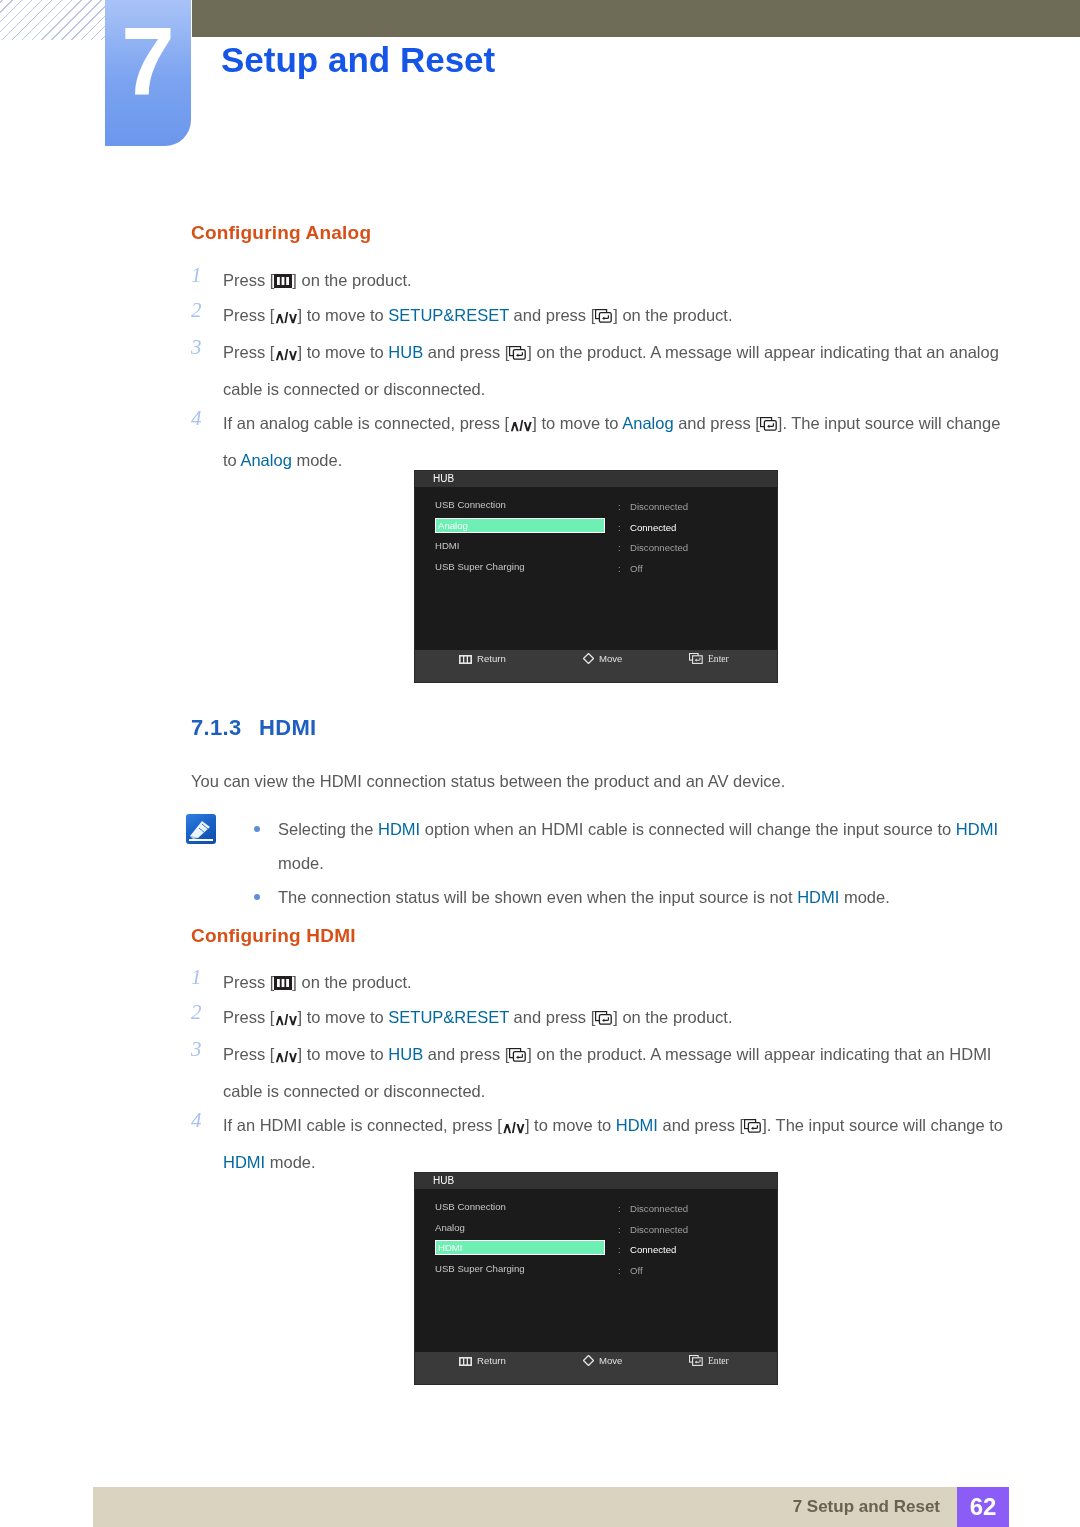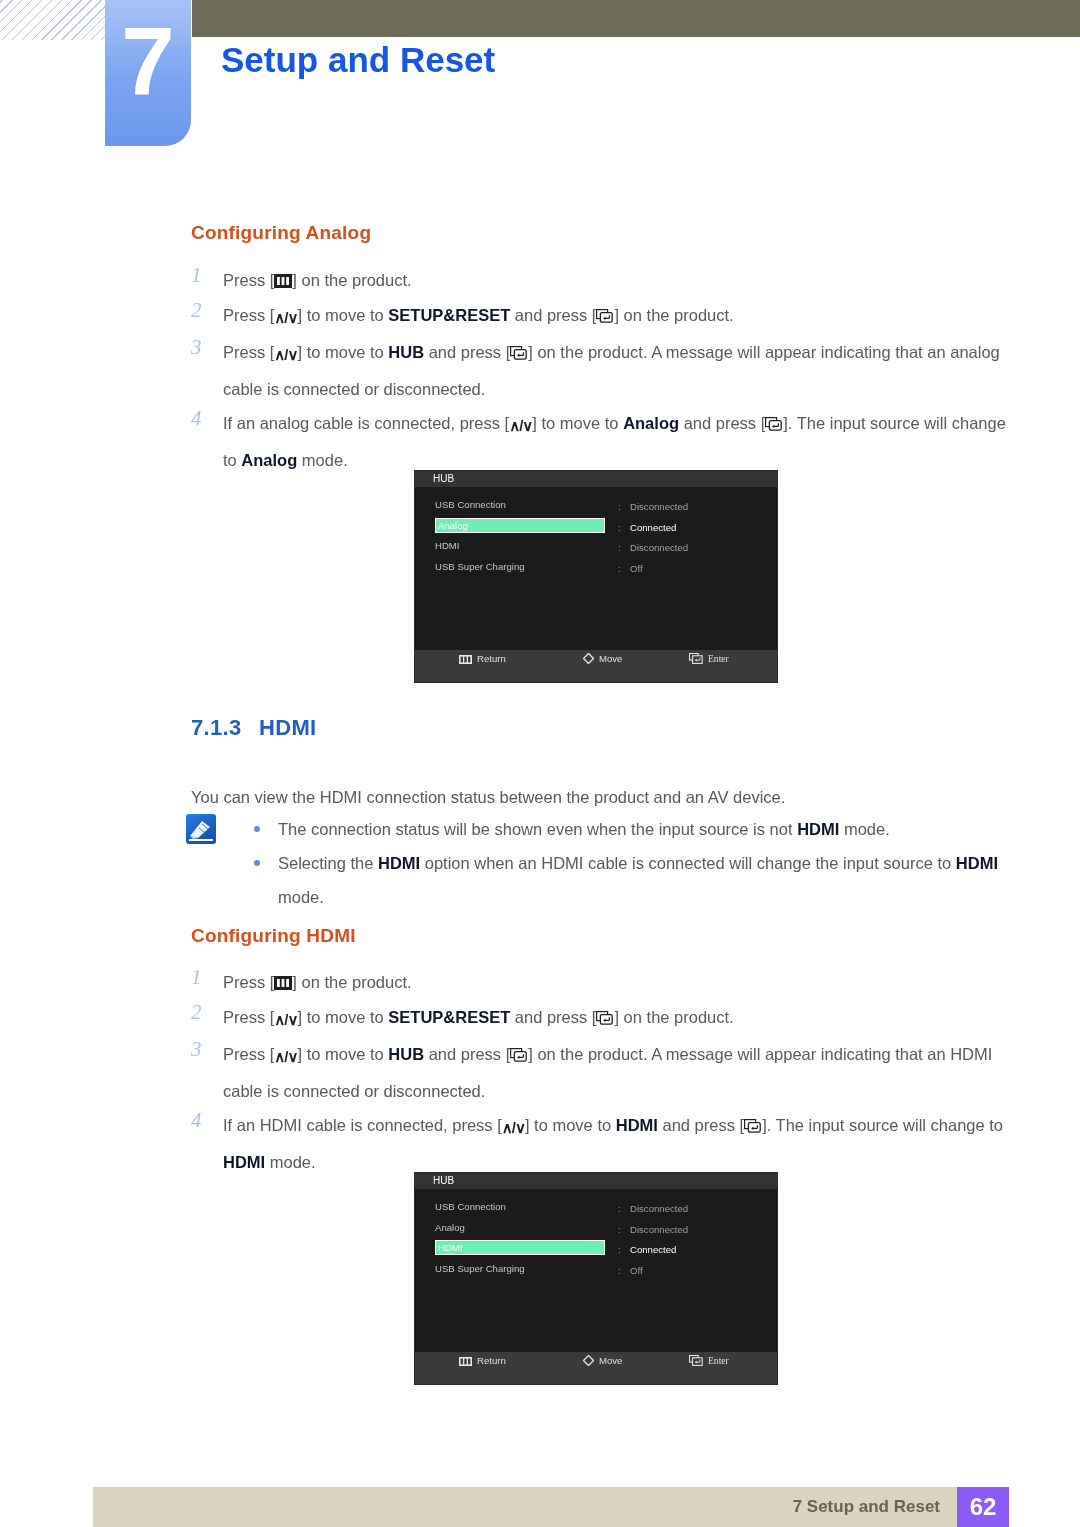--- a/index.html
+++ b/index.html
@@ -56,38 +56,38 @@
   }
   .section-heading {
     position: absolute; left: 191px;
     font-size: 22px; font-weight: bold; color: #1f5fbf;
     letter-spacing: .3px;
   }
   .section-heading .num { display: inline-block; width: 68px; }
 
   .para {
     position: absolute; left: 191px;
-    font-size: 16.5px; color: #58595b; line-height: 26px; margin-top: 16px;
+    font-size: 16.5px; color: #58595b; line-height: 26px;
   }
 
   
   .steps { position: absolute; left: 191px; width: 820px; }
   .step { position: relative; min-height: 35px; margin-bottom: 0px; }
   .step .marker {
     position: absolute; left: 0; top: 0;
     width: 30px; text-align: left;
     font-size: 21px; font-style: italic; color: #a8c2ef;
     font-family: "Liberation Serif", serif;
   }
   .step .body {
     margin-left: 32px;
     font-size: 16.5px; color: #58595b; line-height: 34px;
     width: 790px;
   }
-  .hl { color: #0f172a; font-weight: bold; }
+  .hl { color: #0369a1; font-weight: normal; }
 
   
   .note-block { position: absolute; left: 186px; width: 830px; }
   .note-icon {
     position: absolute; left: 0; top: 2px;
     width: 30px; height: 30px; border-radius: 3px;
     background: linear-gradient(150deg, #2f7fe0 0%, #1b63c8 45%, #0f4ca8 100%);
     overflow: hidden;
   }
   .note-icon svg { display: block; }
@@ -288,22 +288,22 @@
       <svg width="30" height="30" viewBox="0 0 30 30">
         <rect x="0" y="0" width="30" height="30" rx="3" fill="none"></rect>
         <path d="M4 22 L16 7 L24 13 L12 24 Z" fill="#ffffff" opacity="0.92"></path>
         <path d="M4 22 L12 24 L7 25 Z" fill="#ffffff" opacity="0.7"></path>
         <line x1="3" y1="26" x2="27" y2="26" stroke="#ffffff" stroke-width="2.2"></line>
         <line x1="16" y1="10" x2="22" y2="15" stroke="#2f7fe0" stroke-width="1"></line>
         <line x1="13" y1="14" x2="19" y2="19" stroke="#2f7fe0" stroke-width="1"></line>
       </svg>
     </div>
     <div class="note-list" id="note-list">
+        <div class="note-item"><span class="bullet"></span>Selecting the <span class="hl">HDMI</span> option when an HDMI cable is connected will change the input source to <span class="hl">HDMI</span> mode.</div>
         <div class="note-item"><span class="bullet"></span>The connection status will be shown even when the input source is not <span class="hl">HDMI</span> mode.</div>
-        <div class="note-item"><span class="bullet"></span>Selecting the <span class="hl">HDMI</span> option when an HDMI cable is connected will change the input source to <span class="hl">HDMI</span> mode.</div>
       </div>
   </div>
 
   <div class="sub-heading" style="top:925px;">Configuring HDMI</div>
 
   <div class="steps" id="steps-hdmi" style="top:965px;">
       <div class="step">
         <span class="marker">1</span>
         <div class="body">Press [<span class="key"><svg width="18" height="14" viewBox="0 0 18 14">
               <rect x="0" y="0" width="18" height="14" fill="#231f20"></rect>

